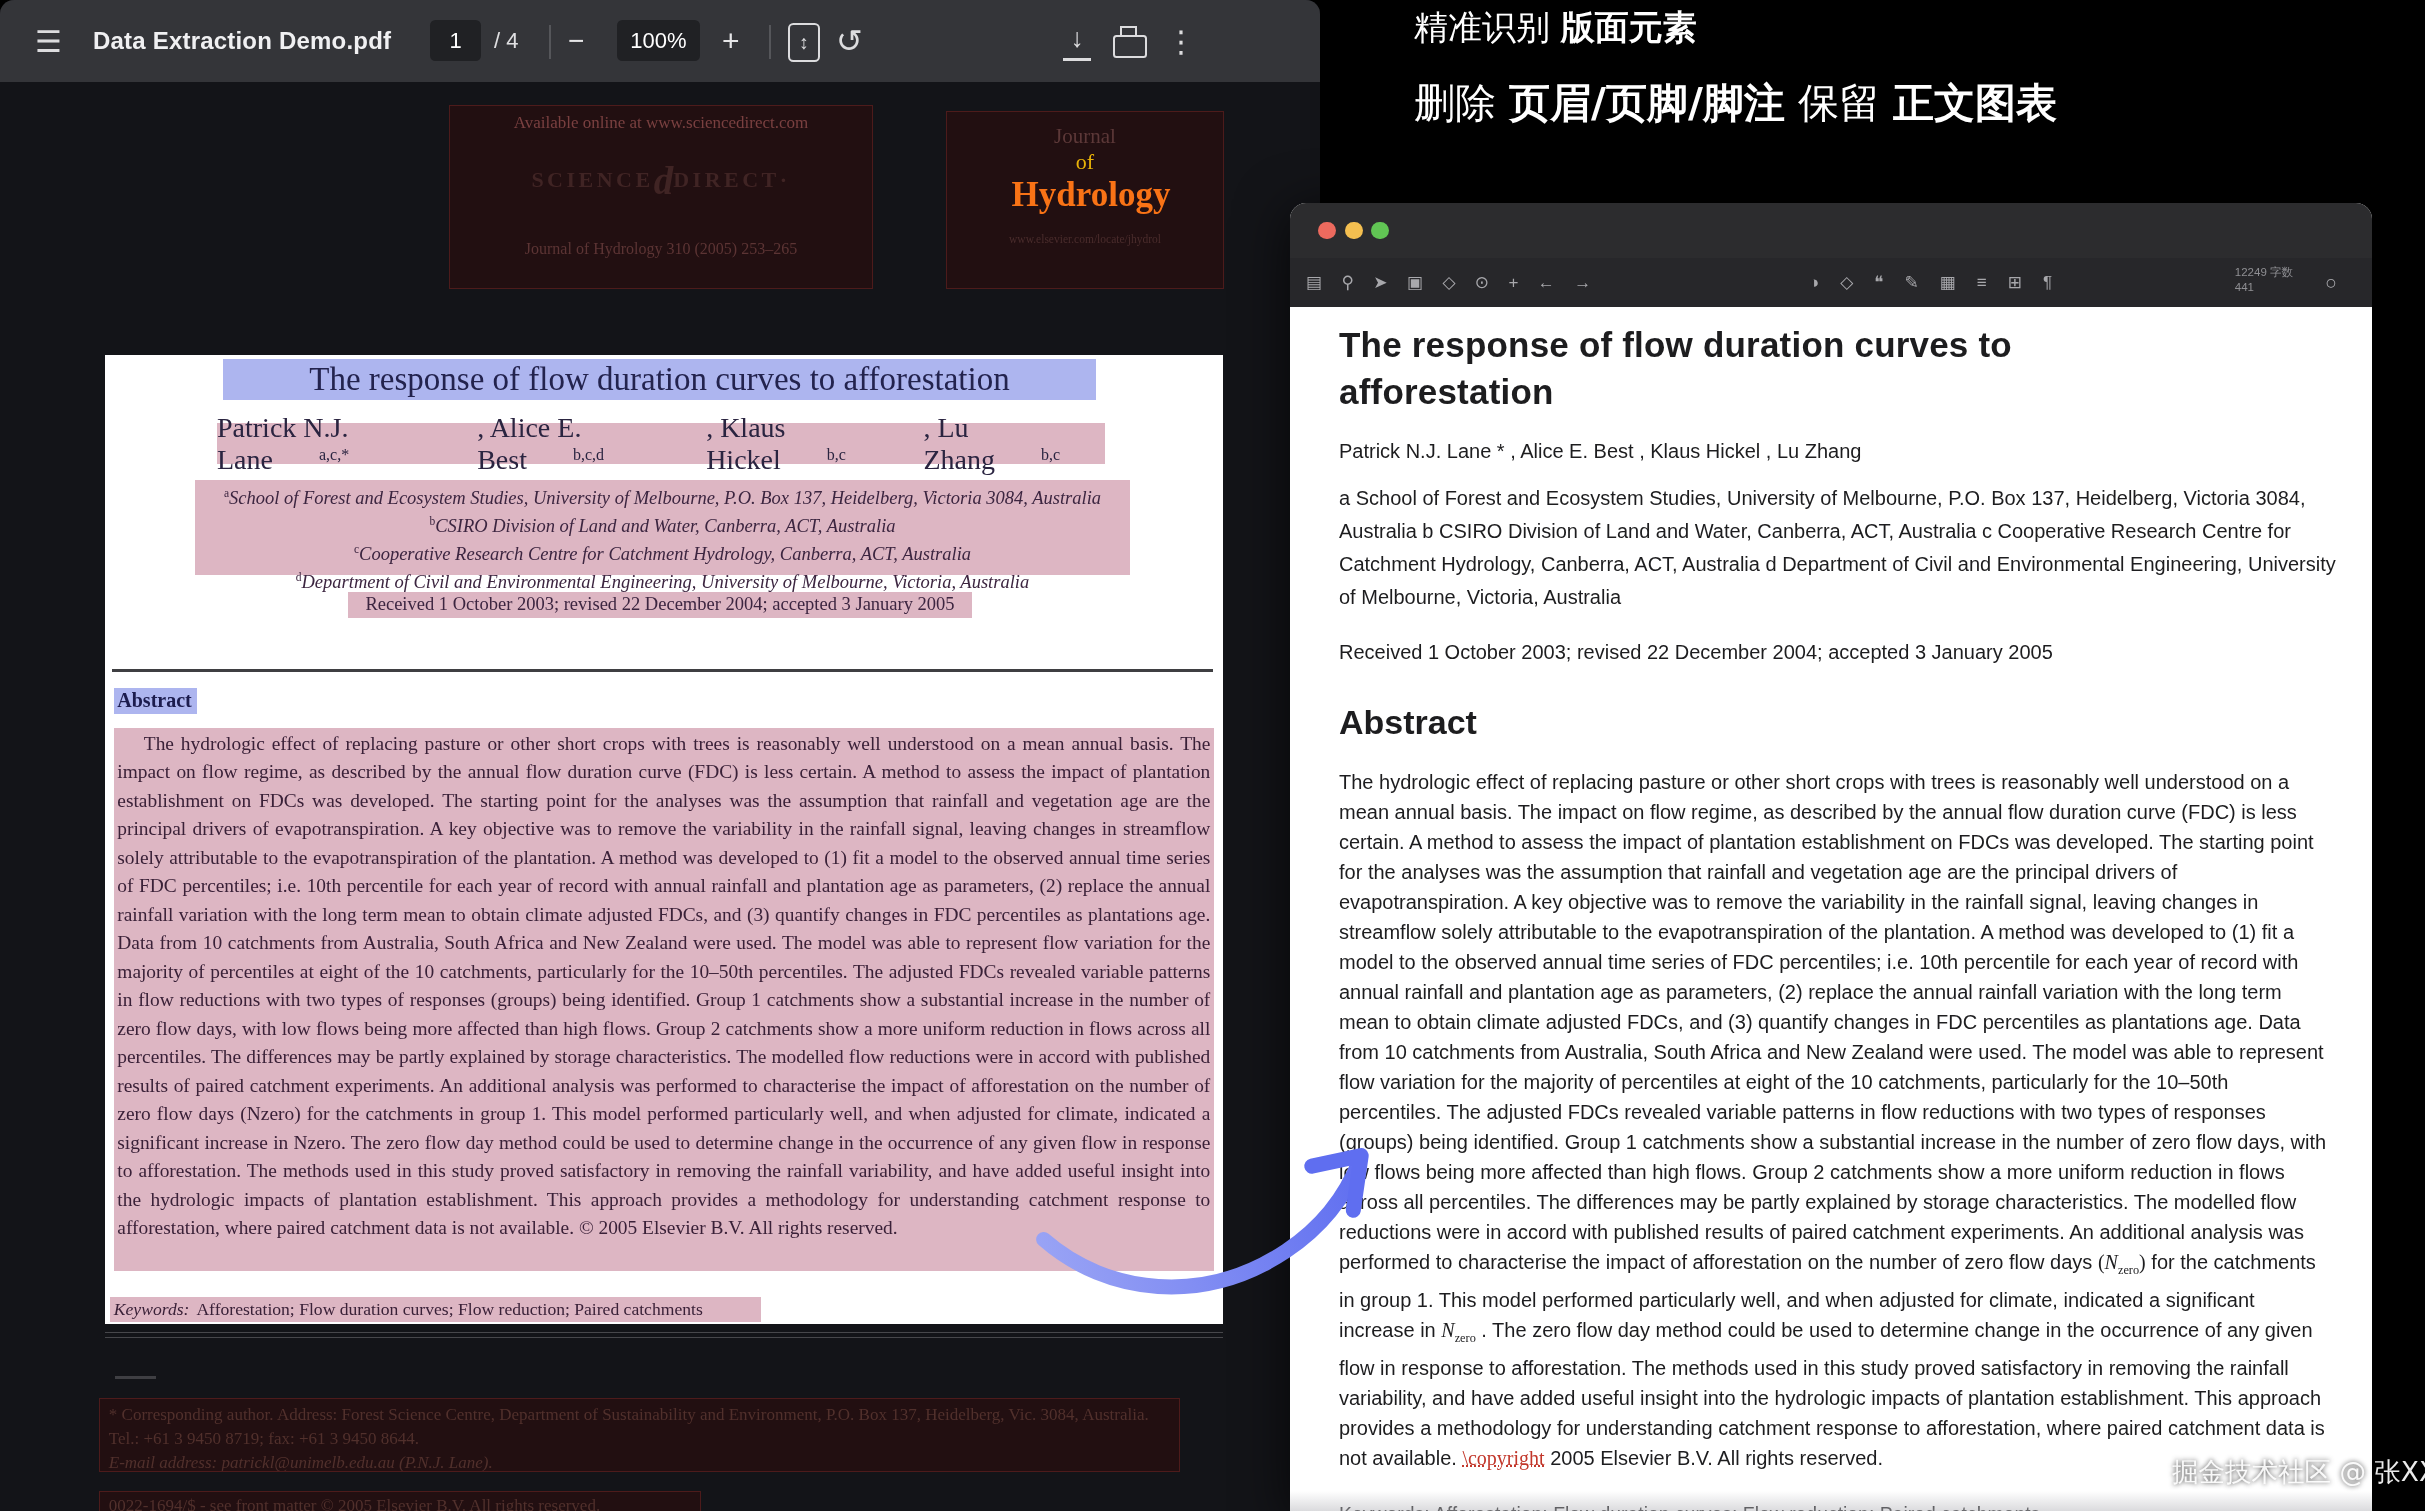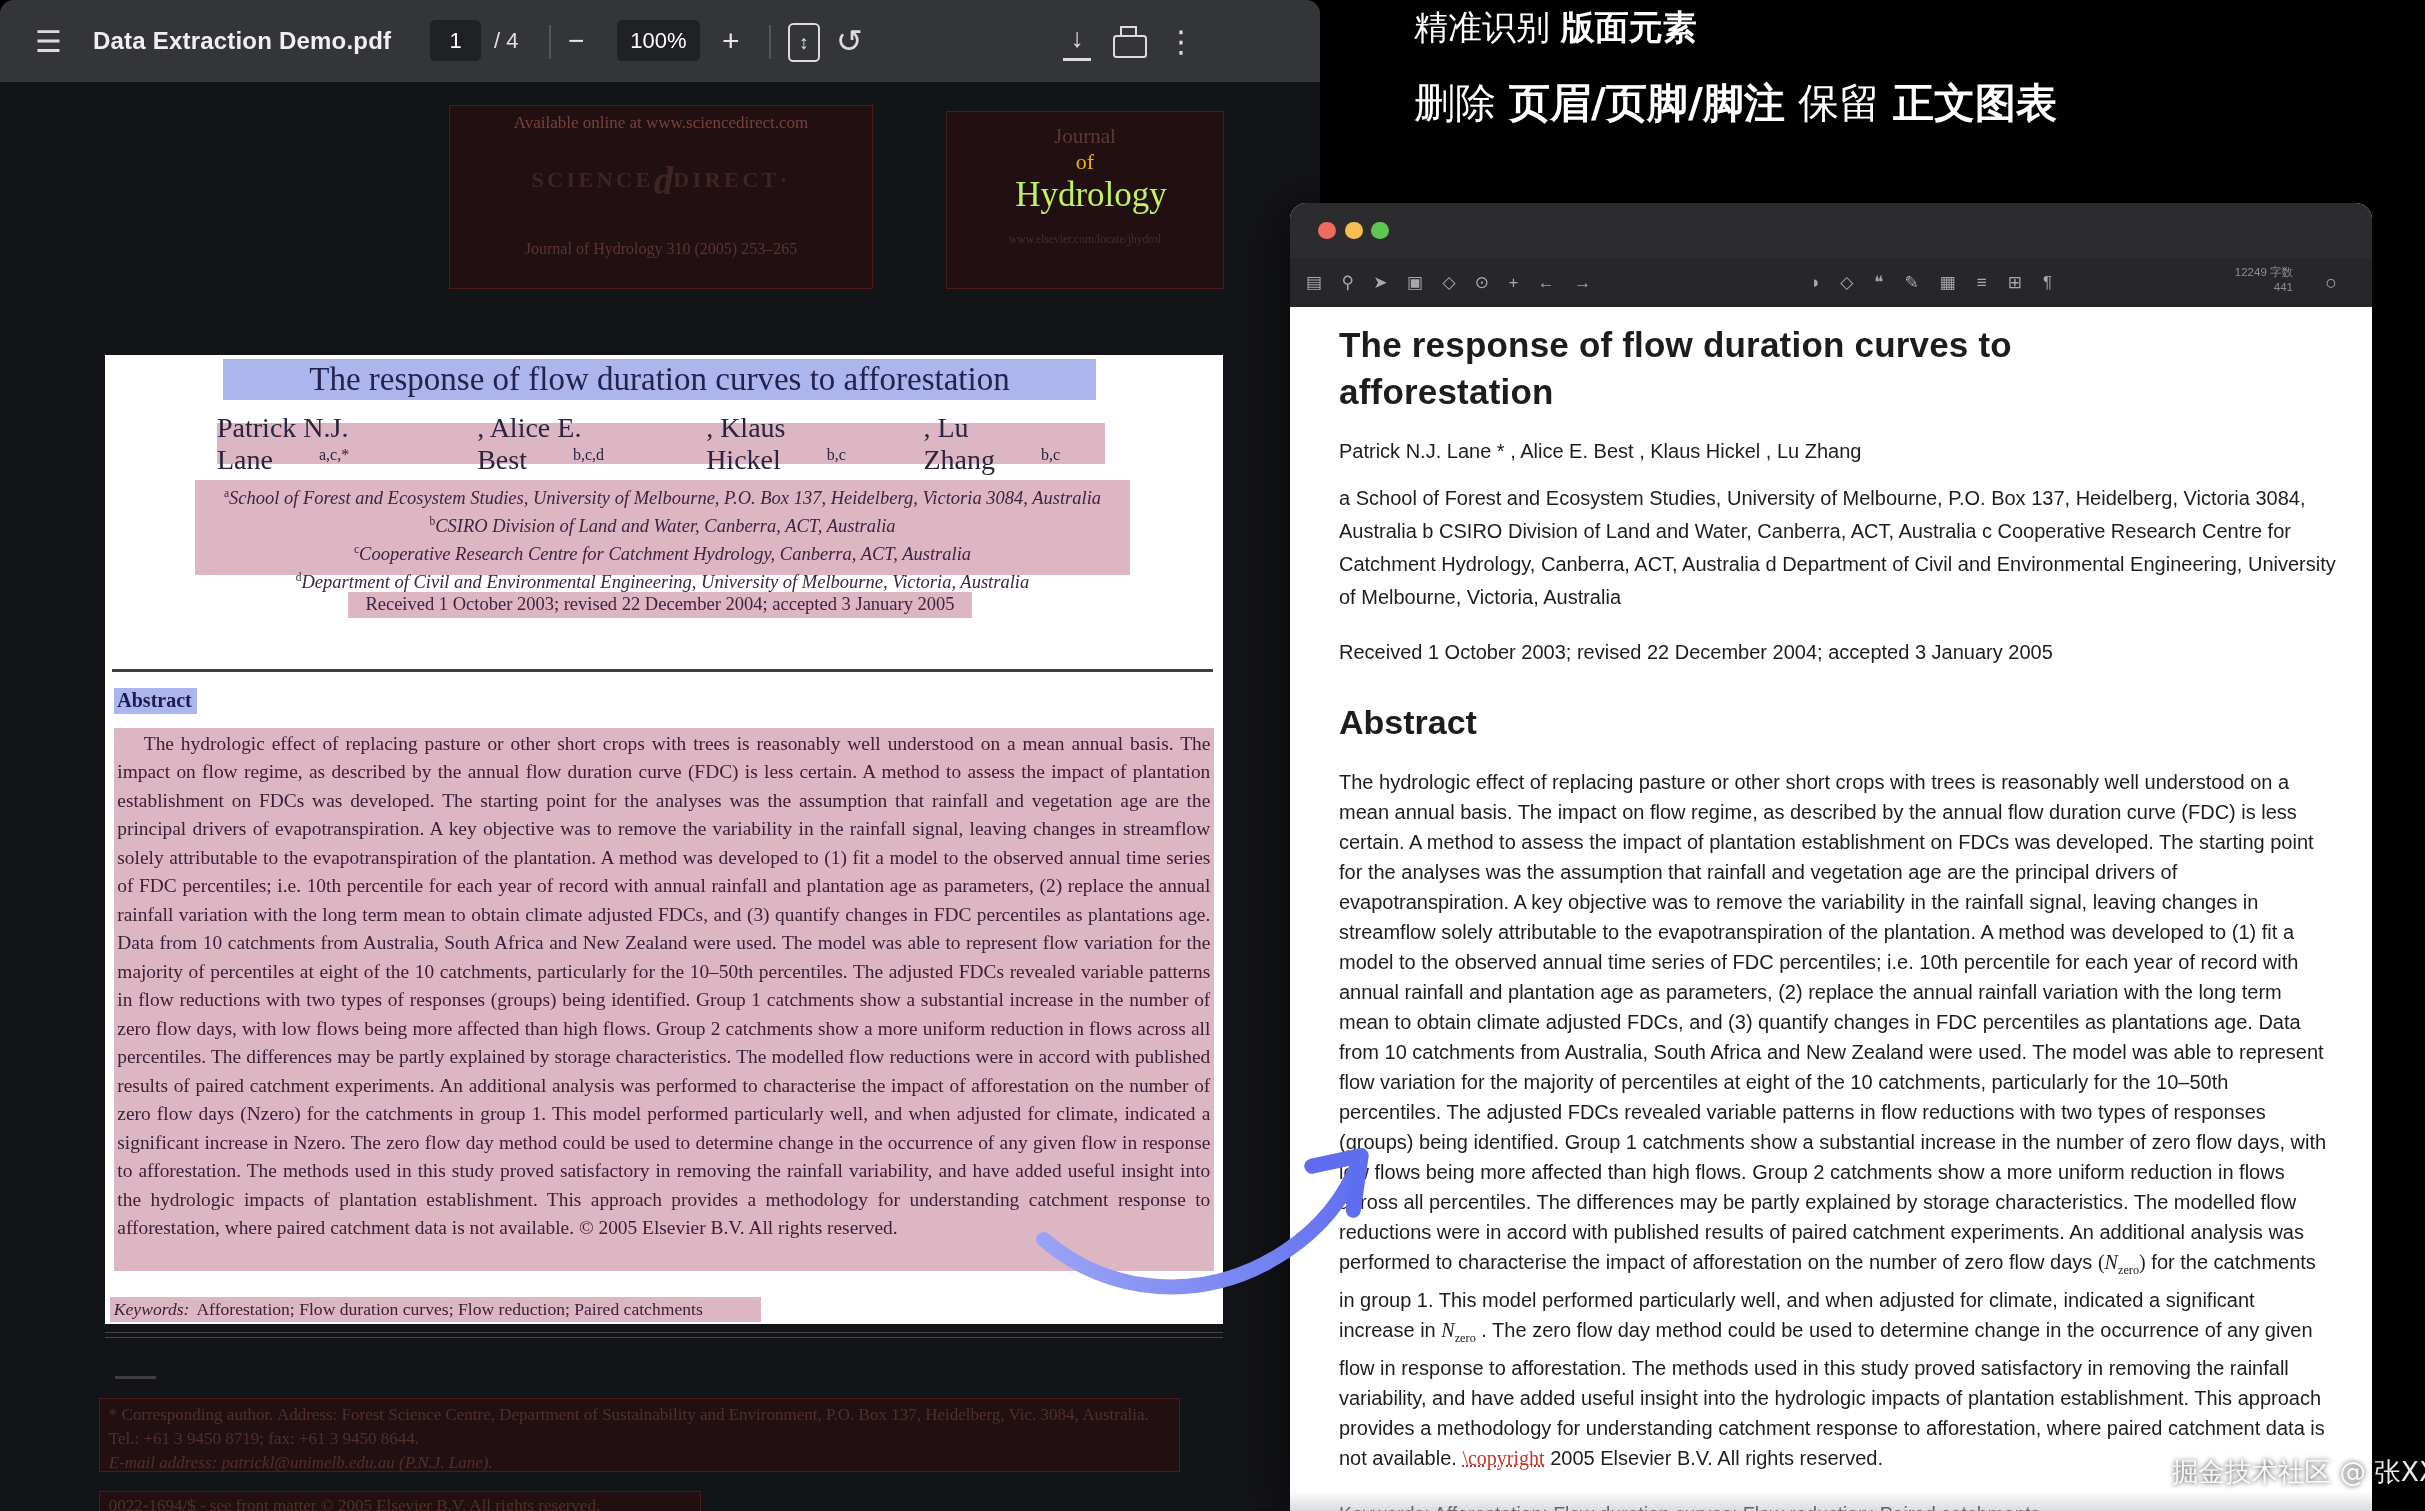--- a/index.html
+++ b/index.html
@@ -38,21 +38,21 @@
   .elsevier-tree{width:62px;height:84px;margin:8.8px auto 0;background:radial-gradient(circle at 50% 40%, #3a1c18 0 40%, transparent 70%);}
   .elsevier-name{font-size:18.5px;letter-spacing:0.9px;color:#5c3434;}
   .sd-box{left:449px;top:105px;width:422px;height:182px;text-align:center;}
   .sd-line1{margin-top:7px;font-size:17px;color:#7a4040;}
   .sd-logo{margin-top:25px;font-size:22px;letter-spacing:3.5px;color:#402424;font-weight:bold;}
   .sd-logo .script-d{font-family:"Liberation Serif",serif;font-style:italic;font-size:39px;vertical-align:-7px;letter-spacing:0;}
   .sd-line3{margin-top:37px;font-size:16px;color:#5c3434;}
   .johyd-box{left:946px;top:111px;width:276px;height:176px;text-align:center;}
   .johyd-j{margin-top:12.3px;font-size:21px;color:#5c3838;}
   .johyd-of{font-size:22px;color:#eab308;}
-  .johyd-h{font-size:35px;font-weight:normal;color:#bef264;margin-left:12px;}
+  .johyd-h{font-size:35px;font-weight:bold;color:#f97316;margin-left:12px;}
   .johyd-site{margin-top:17.6px;font-size:11.5px;color:#4a2c2c;}
 
   
   .page-band{position:absolute;left:105px;top:355px;width:1118px;height:969px;background:#ffffff;
              font-family:"Liberation Serif",serif;color:#1c1c1e;}
   .hl-blue{background:#adb5ef;}
   .hl-pink{background:#ddb6c3;}
   .pdf-doc-title{position:absolute;left:118px;top:4.4px;width:873px;height:41px;display:flex;align-items:center;
                  justify-content:center;font-size:33px;color:#23234e;}
   .pdf-authors{position:absolute;left:112px;top:68px;width:888px;height:41px;display:flex;align-items:center;
@@ -93,21 +93,21 @@
               border-radius:16px 16px 0 0;box-shadow:0 8.8px 53px rgba(0,0,0,.7);}
   .titlebar{position:absolute;left:0;top:0;width:100%;height:55px;background:#2c2c2e;border-radius:16px 16px 0 0;}
   .traffic{position:absolute;top:18.5px;width:17.6px;height:17.6px;border-radius:50%;}
   .t-close{left:28px;background:#ec6a5e;}
   .t-min{left:55px;background:#f4bf50;}
   .t-max{left:81px;background:#61c554;}
   .win-toolbar{position:absolute;left:0;top:55px;width:100%;height:49px;background:#27272a;
                border-bottom:1.8px solid #151517;color:#a8a8ac;}
   .wt-left{position:absolute;left:16px;top:0;height:49px;display:flex;align-items:center;gap:19.4px;font-size:17px;}
   .wt-mid{position:absolute;left:519px;top:0;height:49px;display:flex;align-items:center;gap:21px;font-size:17px;}
-  .wt-status{position:absolute;right:79px;top:7px;text-align:right;font-size:11.5px;line-height:15px;color:#8f8f93;}
+  .wt-status{position:absolute;right:79px;top:7px;font-size:11.5px;line-height:15px;color:#8f8f93;}
   .wt-circle{position:absolute;right:35px;top:13.2px;font-size:19.4px;color:#b0b0b4;}
 
   .win-content{position:absolute;left:0;top:104px;width:100%;height:1205px;background:#fff;color:#1d1d1f;
                padding:14px 42px 0 49px;box-sizing:border-box;font-family:"Liberation Sans",sans-serif;overflow:hidden;}
   .win-title{font-size:35px;line-height:47px;font-weight:bold;width:891px;letter-spacing:0.2px;}
   .win-authors{margin-top:25px;font-size:20px;}
   .win-affil{margin-top:19.4px;font-size:20px;line-height:33px;width:997px;}
   .win-received{margin-top:26.5px;font-size:20px;}
   .win-abs-h{margin-top:39px;font-size:34px;font-weight:bold;}
   .win-abs-body{margin-top:25px;font-size:20px;line-height:30px;width:994px;}

